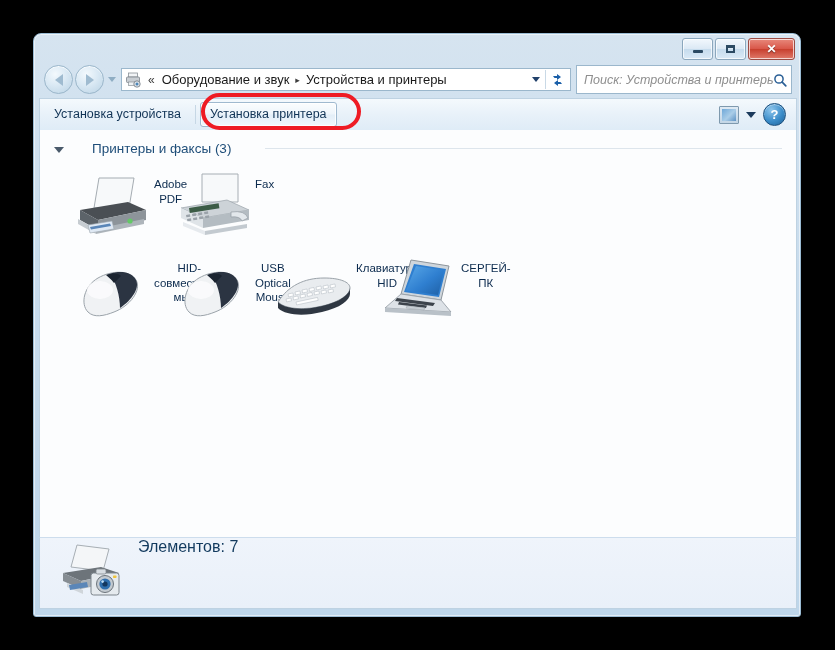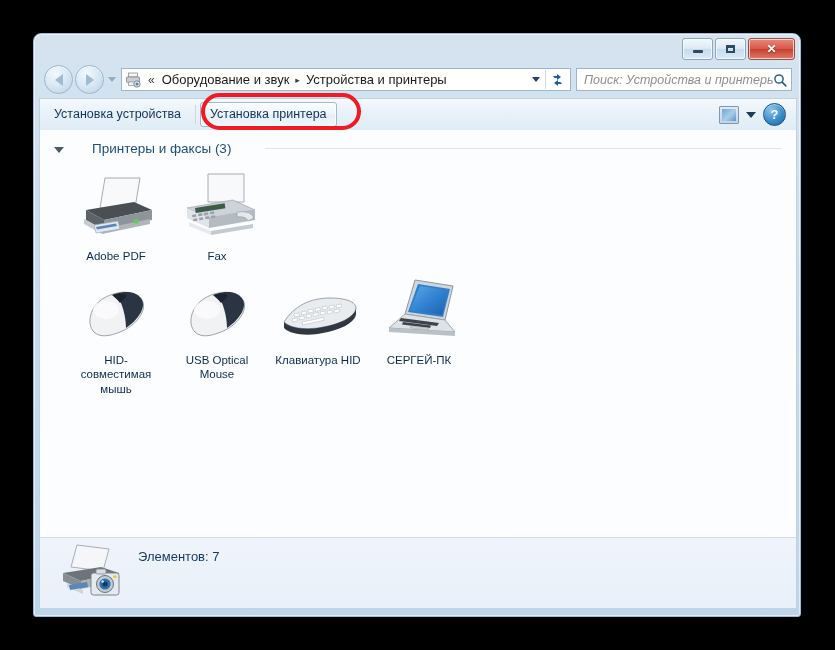--- a/index.html
+++ b/index.html
@@ -190,21 +190,21 @@
     width: 21px; height: 19px;
     display: flex;
     align-items: center;
     justify-content: center;
     color: #1a5fa8;
     font-size: 13px;
   }
 
   #searchbox {
     width: 216px;
-    height: 23px;
+    height: 29px;
     margin-left: 5px;
     background: #ffffff;
     border: 1px solid #9bb7cc;
     display: flex;
     align-items: center;
     box-sizing: border-box;
     padding: 0 4px 0 7px;
     flex: 0 0 auto;
   }
   #searchtext {
@@ -349,22 +349,22 @@
     margin-left: 14px;
   }
   .items-row {
     display: flex;
     padding: 8px 0 0 28px;
   }
   .item {
     width: 95px;
     margin-right: 6px;
     display: flex;
-    flex-direction: column;
-    align-items: flex-end;
+    flex-direction: row;
+    align-items: flex-start;
     padding-top: 4px;
   }
   .item-icon {
     height: 72px;
     width: 92px;
     display: flex;
     align-items: flex-end;
     justify-content: center;
     position: relative;
   }
@@ -394,25 +394,24 @@
   }
   #status-icon {
     width: 78px;
     height: 62px;
     flex: 0 0 auto;
     display: flex;
     align-items: center;
     justify-content: center;
   }
   #status-text {
-    font-size: 13px;
+    font-size: 16px;
     color: #123a5e;
     margin-left: 4px;
     align-self: flex-start;
-    margin-top: 11px;
   }
   svg { display: block; }
 </style>
 </head>
 <body>
 
 <div id="window">
 
   <div id="titlebar">
     <div id="winbuttons">

